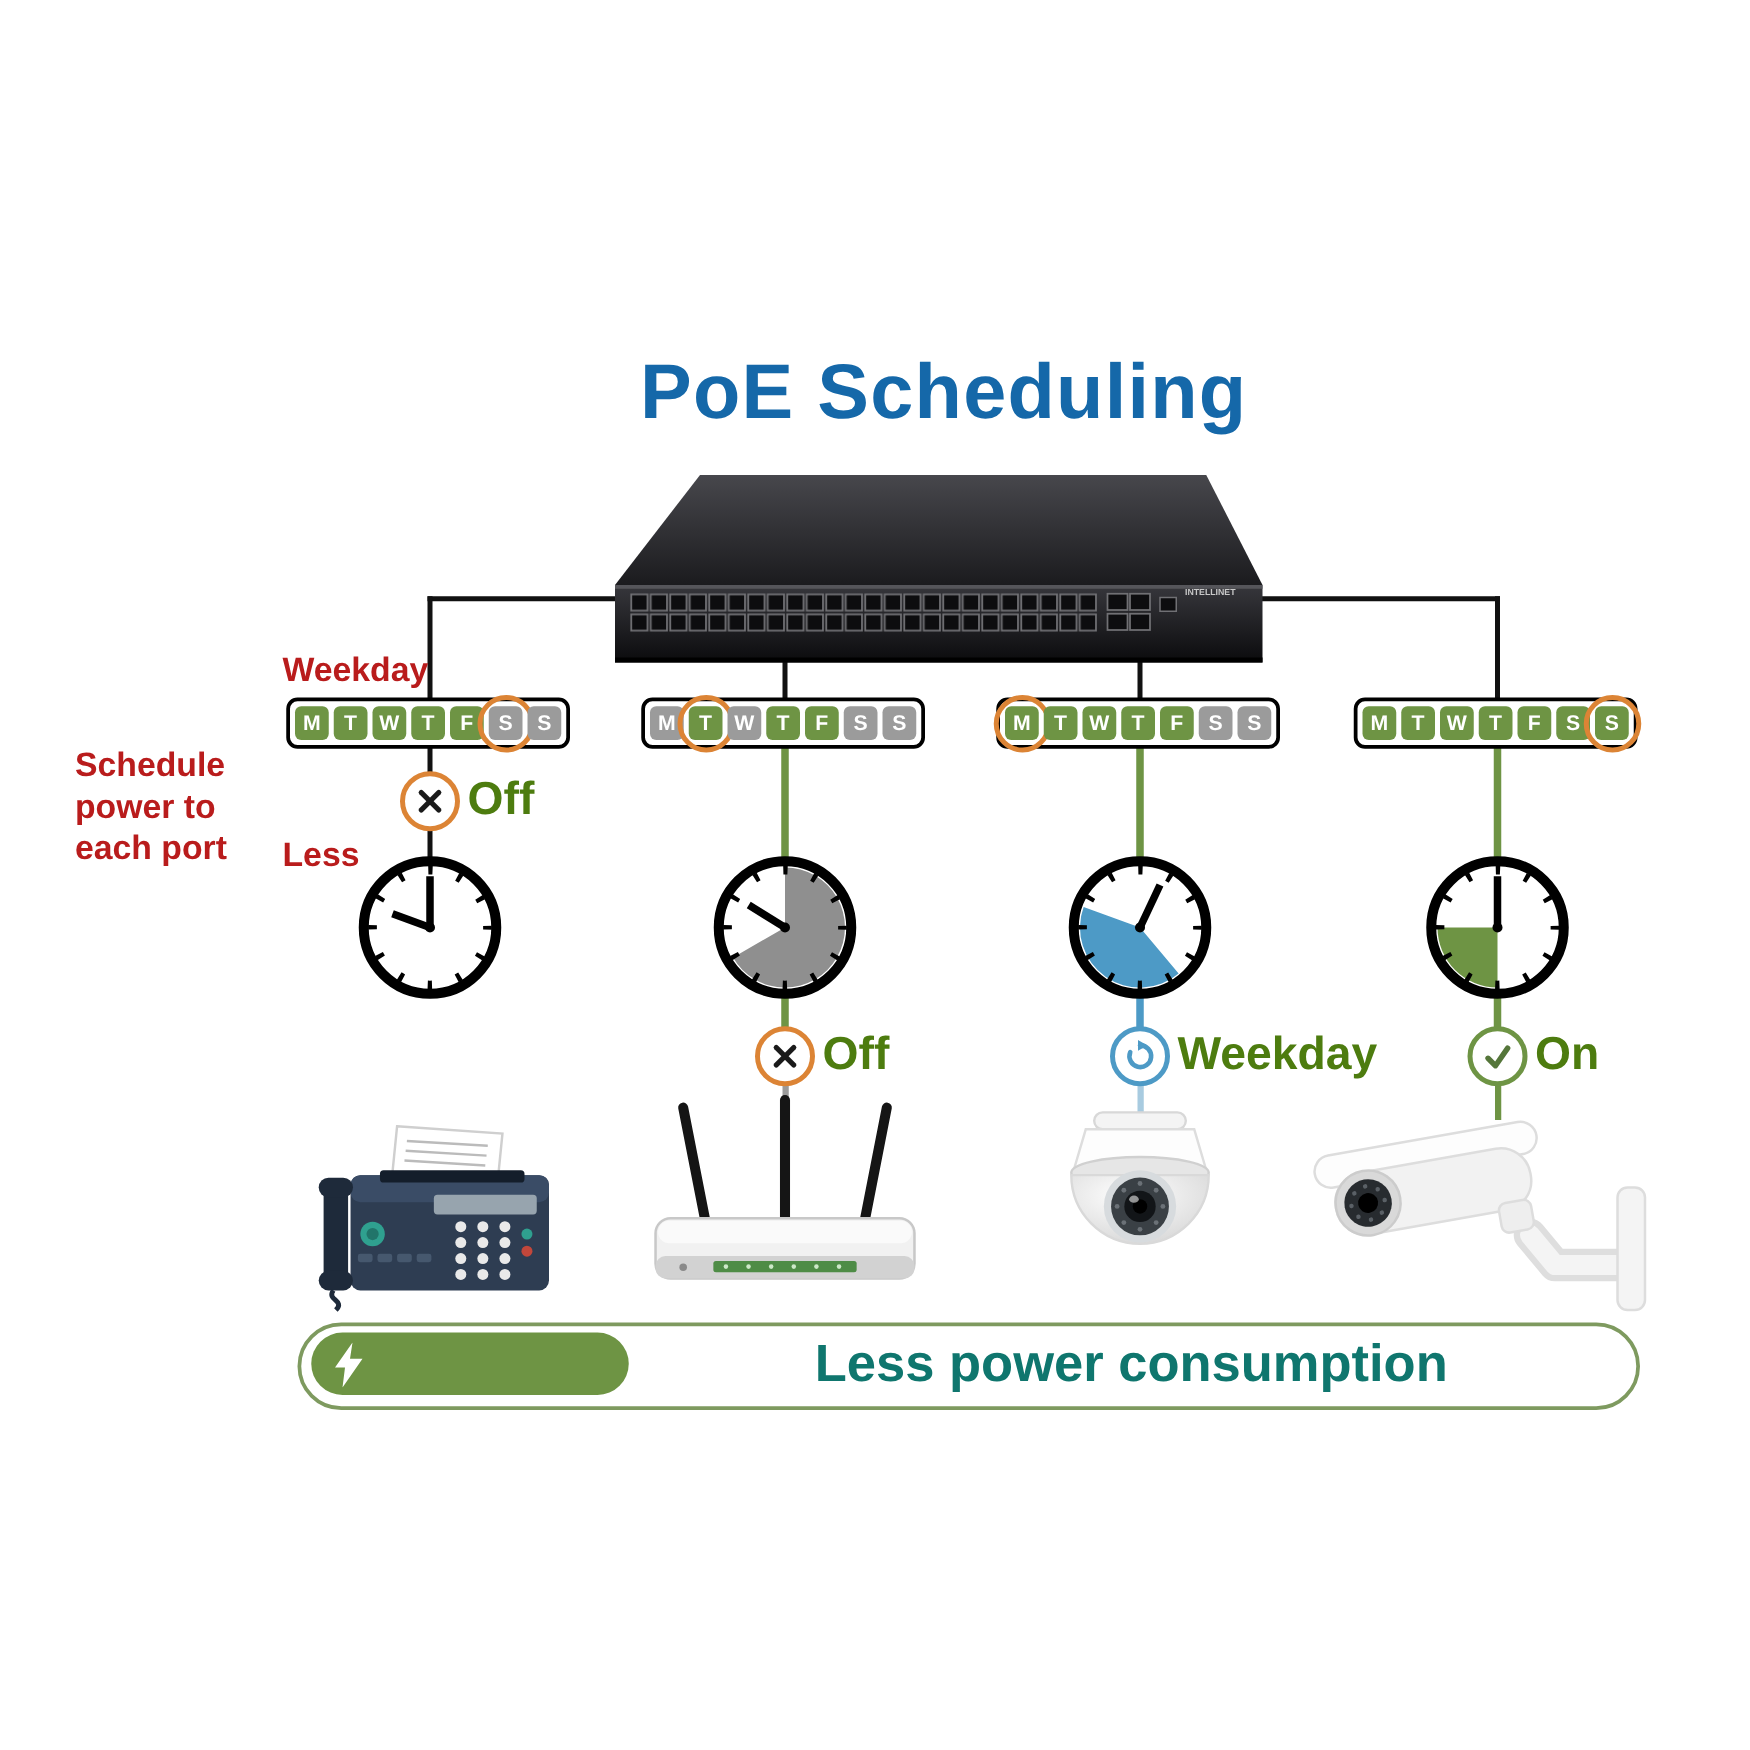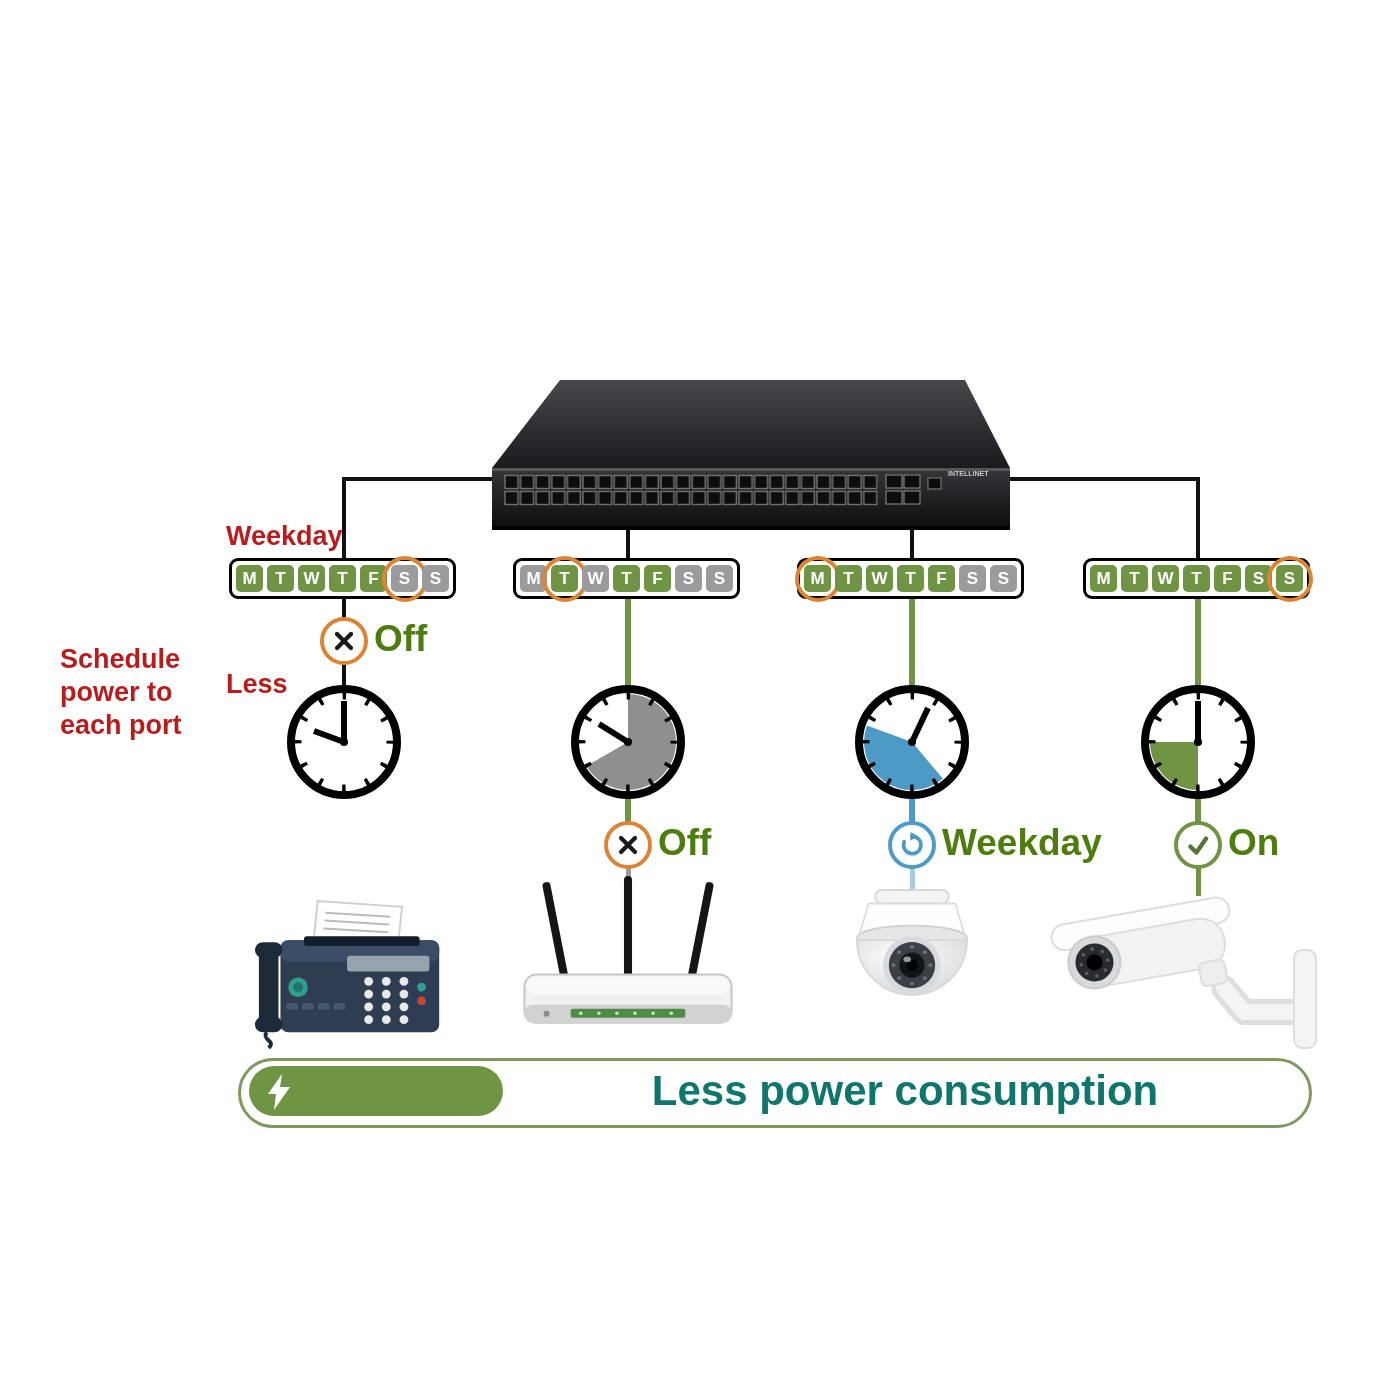--- a/index.html
+++ b/index.html
@@ -34,20 +34,21 @@
           background:#6E9444;}
   .banner-text{position:absolute;left:505px;top:1066px;width:800px;height:50px;line-height:50px;
           text-align:center;font-size:42px;font-weight:bold;color:#0f766e;}
   .bolt{position:absolute;left:268px;top:1074px;}
 </style>
 </head>
 <body>
 
 <div class="stage">
 
+  <div class="page-title">PoE Scheduling</div>
 
   <div class="line" style="left:342px;top:477px;width:157px;height:4px;"></div>
   <div class="line" style="left:1008px;top:477px;width:192px;height:4px;"></div>
   <div class="line" style="left:342px;top:477px;width:4px;height:83px;"></div>
   <div class="line" style="left:1196px;top:477px;width:4px;height:83px;"></div>
   <div class="line" style="left:626px;top:528px;width:4px;height:32px;"></div>
   <div class="line" style="left:910px;top:528px;width:4px;height:32px;"></div>
 
   <div class="line" style="left:342px;top:597px;width:4px;height:90px;"></div>
   <div class="line green" style="left:625px;top:597px;width:6px;height:90px;"></div>
@@ -83,21 +84,21 @@
     <rect x="456" y="103" width="16" height="13" fill="#0d0d0f" stroke="#707074" stroke-width="1.4"></rect>
     <rect x="474" y="103" width="16" height="13" fill="#0d0d0f" stroke="#707074" stroke-width="1.4"></rect>
     <rect x="456" y="119" width="16" height="13" fill="#0d0d0f" stroke="#707074" stroke-width="1.4"></rect>
     <rect x="474" y="119" width="16" height="13" fill="#0d0d0f" stroke="#707074" stroke-width="1.4"></rect>
     <rect x="498" y="106" width="13" height="11" fill="#0d0d0f" stroke="#707074" stroke-width="1.2"></rect>
     <text x="518" y="104" font-size="7" fill="#c8c8c8" font-weight="bold">INTELLINET</text>
     <rect x="62" y="154" width="518" height="4" fill="#000"></rect>
   </svg>
 
   <div class="side-label" style="left:226px;top:520px;">Weekday</div>
-  <div class="side-label" style="left:60px;top:596px;width:145px;margin-top:47px;">Schedule power to each port</div>
+  <div class="side-label" style="left:60px;top:596px;width:145px;">Schedule power to each port</div>
   <div class="side-label" style="left:226px;top:668px;">Less</div>
 
   <div class="daygroup" style="left:229px;">
       <span class="day on">M</span>
       <span class="day on">T</span>
       <span class="day on">W</span>
       <span class="day on">T</span>
       <span class="day on">F</span>
       <span class="day off circled">S</span>
       <span class="day off">S</span>

